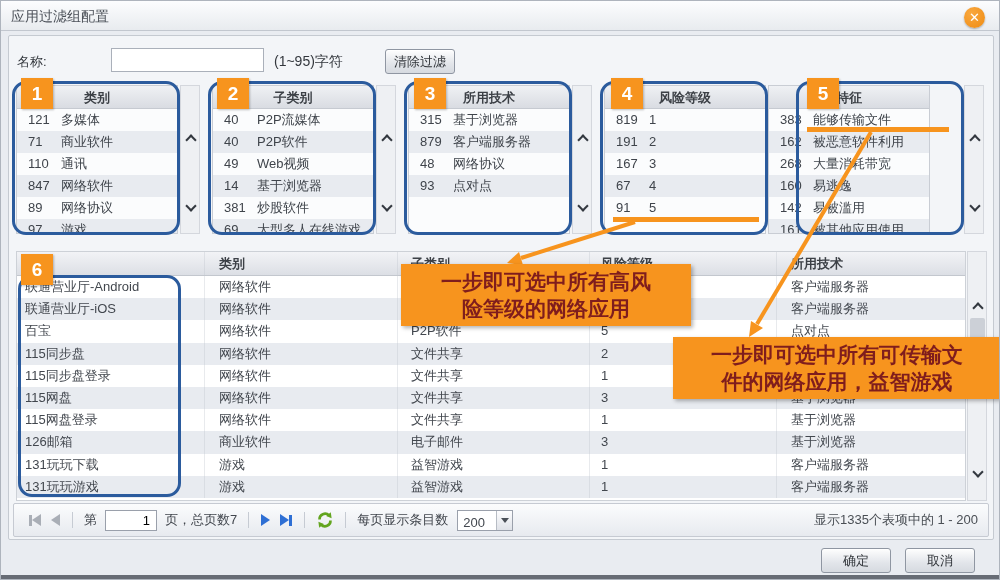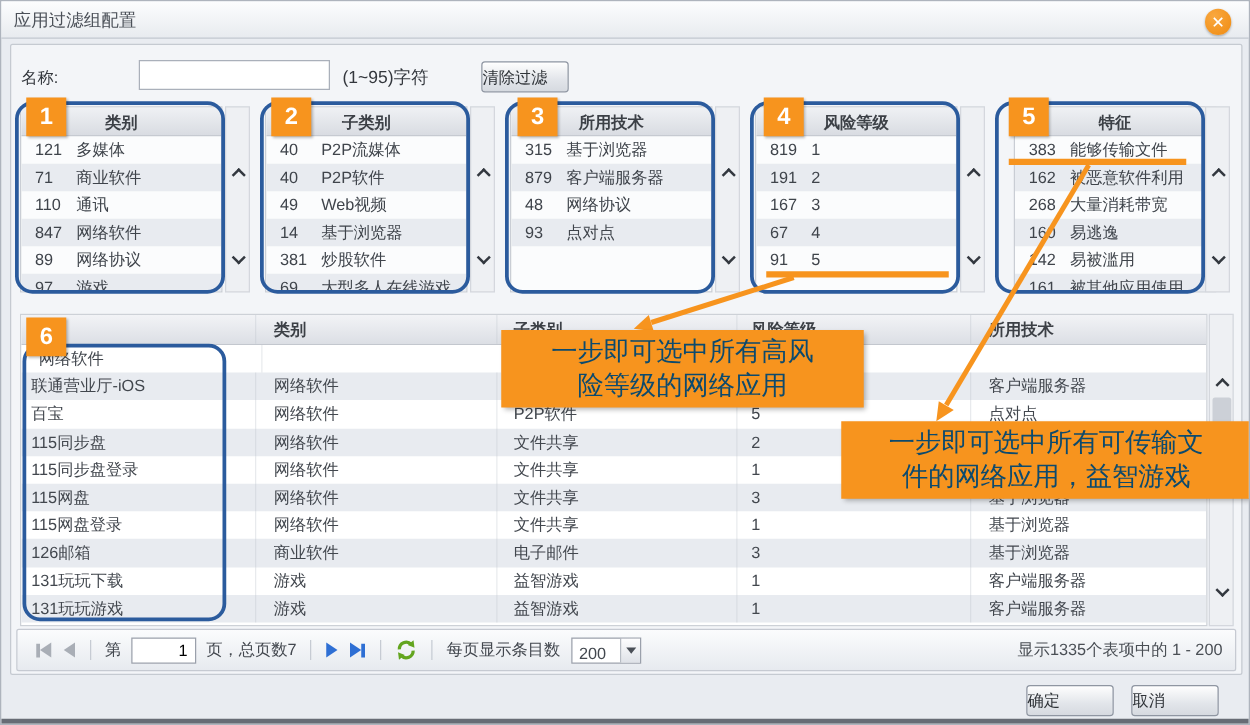--- a/index.html
+++ b/index.html
@@ -21,21 +21,21 @@
   
   .content-panel { position:absolute; left:7px; top:34px; width:986px; height:505px;
                    background:#f3f5f8; border:1px solid #c5cad1; border-radius:2px; }
 
   
   .flt-label { position:absolute; left:16px; top:52px; font-size:13px; color:#33373d; }
   .flt-input { position:absolute; left:110px; top:47px; width:153px; height:24px;
                border:1px solid #aab0ba; background:#fff; font-size:13px; padding:0 5px; }
   .flt-hint { position:absolute; left:273px; top:52px; font-size:14px; color:#33373d; }
   .btn { background:linear-gradient(#fefefe,#e2e5ea 60%,#d6dae0); border:1px solid #8f96a2;
-         border-radius:3px; font-size:13px; color:#2f3338; cursor:pointer;
+         border-radius:3px; font-size:13px; color:#2f3338; text-align:center; cursor:pointer;
          box-shadow:0 1px 1px rgba(255,255,255,.8) inset; }
   .flt-clear { position:absolute; left:384px; top:48px; width:70px; height:25px; line-height:23px; }
 
   
   .panel { position:absolute; top:84px; width:162px; height:149px; background:#fbfcfd;
            border:1px solid #c9cdd4; overflow:hidden; font-size:13px; color:#3f444b; }
   .phd { height:23px; line-height:23px; text-align:center; font-weight:bold; color:#3c4046;
          background:linear-gradient(#eff1f4,#d9dce2); border-bottom:1px solid #c6cad1; }
   .prow { height:22px; line-height:22px; display:flex; cursor:pointer; }
   .prow:nth-child(odd) { background:#e8ebf0; }   
@@ -89,21 +89,21 @@
   .btn-ok { position:absolute; left:820px; top:547px; width:70px; height:25px; line-height:23px; }
   .btn-cancel { position:absolute; left:904px; top:547px; width:70px; height:25px; line-height:23px; }
 
   
   .badge { position:absolute; width:32px; height:31px; background:#f7941e; color:#fff; z-index:30;
            font-weight:bold; font-size:19px; text-align:center; line-height:31px;
            box-shadow:1px 1px 2px rgba(0,0,0,.25); }
   .bluebox { position:absolute; border:3px solid #2b5b9d; border-radius:14px; z-index:20;
              pointer-events:none; }
   .overlay-svg { position:absolute; left:0; top:0; z-index:25; pointer-events:none; }
-  .callout { position:absolute; background:#f7941e; color:#0c4a6e; font-weight:normal; z-index:28;
+  .callout { position:absolute; background:#f7941e; color:#7f1d1d; font-weight:bold; z-index:28;
              text-align:center; font-size:21px; line-height:27px; padding:4px 2px;
              box-shadow:2px 2px 4px rgba(0,0,0,.3); }
 </style>
 </head>
 <body>
 
 <div id="dialog">
 
   <div class="titlebar">
     <span class="title">应用过滤组配置</span>
@@ -228,21 +228,21 @@
     <div class="prow">
         <span class="num">91</span>
         <span class="lbl">5</span>
       </div>
   </div>
   <div class="vscroll" style="left:767px;top:84px;height:149px">
     <span class="chev up" style="top:50px"></span>
     <span class="chev dn" style="top:116px"></span>
   </div>
 
-  <div class="panel" style="left:810px">
+  <div class="panel" style="left:767px">
     <div class="phd">特征</div>
     <div class="prow">
         <span class="num">383</span>
         <span class="lbl">能够传输文件</span>
       </div>
     <div class="prow">
         <span class="num">162</span>
         <span class="lbl">被恶意软件利用</span>
       </div>
     <div class="prow">
@@ -270,20 +270,21 @@
   <div class="tbl">
     <div class="thead">
       <span class="tc tc1">名称</span>
       <span class="tc tc2">类别</span>
       <span class="tc tc3">子类别</span>
       <span class="tc tc4">风险等级</span>
       <span class="tc tc5">所用技术</span>
     </div>
     <div>
       <div class="trow">
+          <span class="tc tc1">联通营业厅-Android</span>
           <span class="tc tc2">网络软件</span>
           <span class="tc tc3"></span>
           <span class="tc tc4"></span>
           <span class="tc tc5">客户端服务器</span>
         </div>
       <div class="trow">
           <span class="tc tc1">联通营业厅-iOS</span>
           <span class="tc tc2">网络软件</span>
           <span class="tc tc3"></span>
           <span class="tc tc4"></span>

